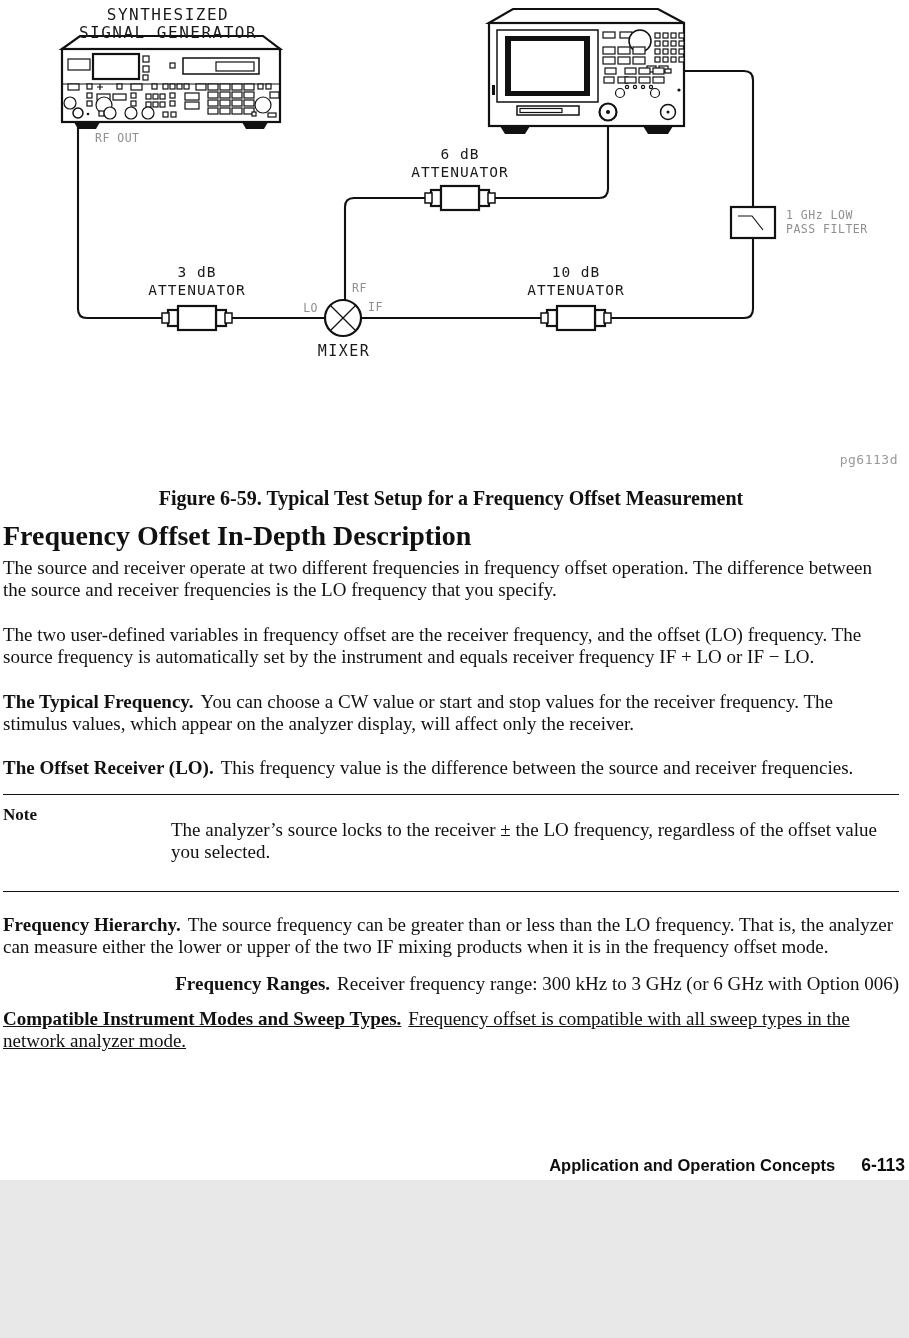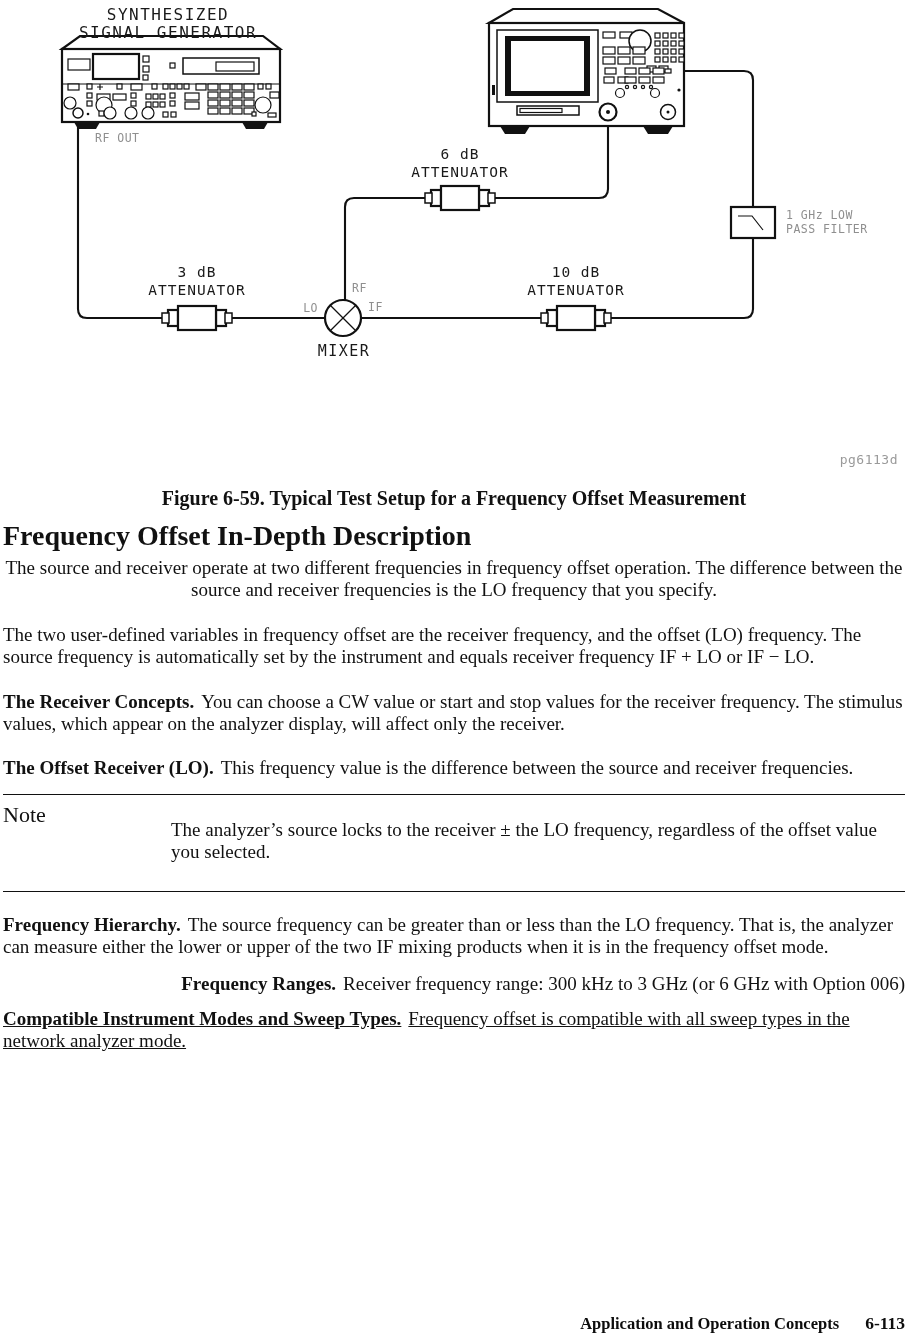--- a/index.html
+++ b/index.html
@@ -1,44 +1,44 @@
 <!DOCTYPE html>
 <html><head>
 <meta charset="utf-8">
 <style>
   html,body{margin:0;padding:0;background:#e8e8e8;}
-  .page{position:relative;width:909px;height:1338px;background:#ffffff;margin:0 auto;
+  .page{position:relative;width:909px;height:1180px;background:#ffffff;margin:0 auto;
         font-family:"Liberation Serif",serif;color:#111;overflow:hidden;}
   .fig{display:block;}
   .fig .s{fill:#fff;stroke:#111;stroke-width:1.2px;}
   .fig .s15{fill:#fff;stroke:#111;stroke-width:1.5px;}
   .fig .s2{fill:#fff;stroke:#111;stroke-width:2.2px;}
   .fig .f{fill:#111;stroke:none;}
   .fig .w{fill:none;stroke:#111;stroke-width:2.1px;}
   .fig .t{fill:none;stroke:#111;stroke-width:1.2px;}
   .fig text{font-family:"DejaVu Sans Mono",monospace;fill:#1a1a1a;}
   .fig .lbl{font-size:14.5px;letter-spacing:1px;}
   .fig .lblb{font-size:16px;letter-spacing:1.5px;}
   .fig .lblg{font-size:11.5px;letter-spacing:0.5px;fill:#8f8f8f;}
   .fig .pgc{font-size:13px;letter-spacing:0.5px;fill:#9a9a9a;}
-  .content{padding:0 4px 0 3px;}
+  .content{padding:0 10px 0 3px;}
   .caption{margin-top:15px;text-align:center;font-weight:bold;font-size:20px;}
   h2.sect{margin:13px 0 0 0;font-size:28px;font-weight:bold;line-height:26px;}
   p.body{margin:22px 0 0 0;font-size:19px;line-height:22.4px;}
-  p.body.first{margin-top:8px;text-align:center;}
+  p.body.first{margin-top:8px;}
   p.body b{margin-right:7px;}
   .note{margin-top:14px;border-top:1.5px solid #111;border-bottom:1.5px solid #111;
         display:grid;grid-template-columns:152px 1fr;padding:8px 0 11px 0;}
-  .note-label{font-weight:normal;font-size:22px;line-height:24px;}
+  .note-label{font-weight:bold;font-size:17px;line-height:24px;}
   .note-body p{margin:16px;font-size:19px;line-height:22.4px;}
   .note-body p + p{margin-top:12px;}
   p.hier{}
   p.ranges{margin-top:15px;text-align:right;}
   p.compat{margin-top:12px;text-decoration:underline;}
-  .footer{position:absolute;right:4px;bottom:4px;font-family:Liberation Serif, serif;
+  .footer{position:absolute;right:4px;bottom:4px;font-family:Liberation Sans, sans-serif;
           font-weight:bold;font-size:16.5px;color:#0d0d0d;}
   .footer .pagenum{margin-left:26px;font-size:17.5px;}
 </style>
 </head>
 <body>
 
 <div class="page">
 
   <svg class="fig" width="909" height="472" viewBox="0 0 909 472">
 
@@ -260,21 +260,21 @@
 
     <div class="caption">Figure 6-59. Typical Test Setup for a Frequency Offset Measurement</div>
 
     <h2 class="sect">Frequency Offset In-Depth Description</h2>
 
     <p class="body first">The source and receiver operate at two different frequencies in frequency offset operation. The difference between the source and receiver frequencies is the LO frequency that you specify.</p>
 
     <p class="body">The two user-defined variables in frequency offset are the receiver frequency, and the offset (LO) frequency. The source frequency is automatically set by the instrument and equals receiver frequency IF + LO or IF − LO.</p>
 
     <p class="body">
-      <b>The Receiver Concepts.</b><span>You can choose a CW value or start and stop values for the receiver frequency. The stimulus values, which appear on the analyzer display, will affect only the receiver.</span>
+      <b>The Typical Frequency.</b><span>You can choose a CW value or start and stop values for the receiver frequency. The stimulus values, which appear on the analyzer display, will affect only the receiver.</span>
     </p>
 
     <p class="body">
       <b>The Offset Receiver (LO).</b><span>This frequency value is the difference between the source and receiver frequencies.</span>
     </p>
 
     <div class="note">
       <div class="note-label">Note</div>
       <div class="note-body">
         <p>The analyzer’s source locks to the receiver ± the LO frequency, regardless of the offset value you selected.</p>

